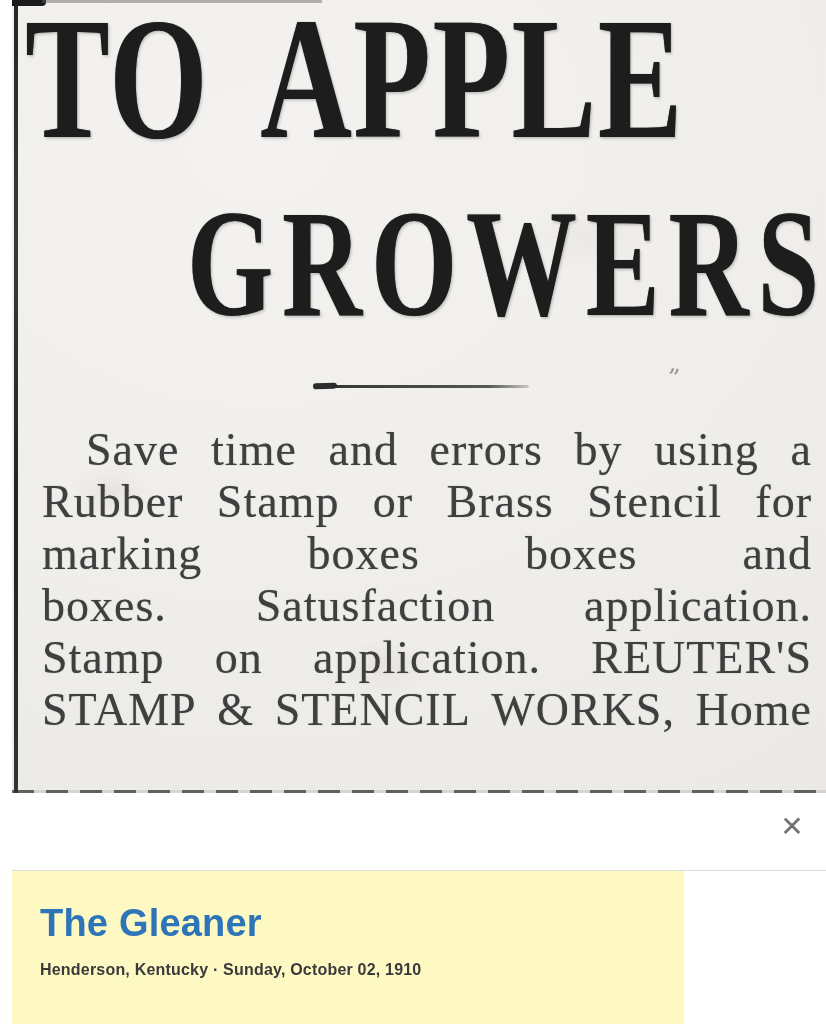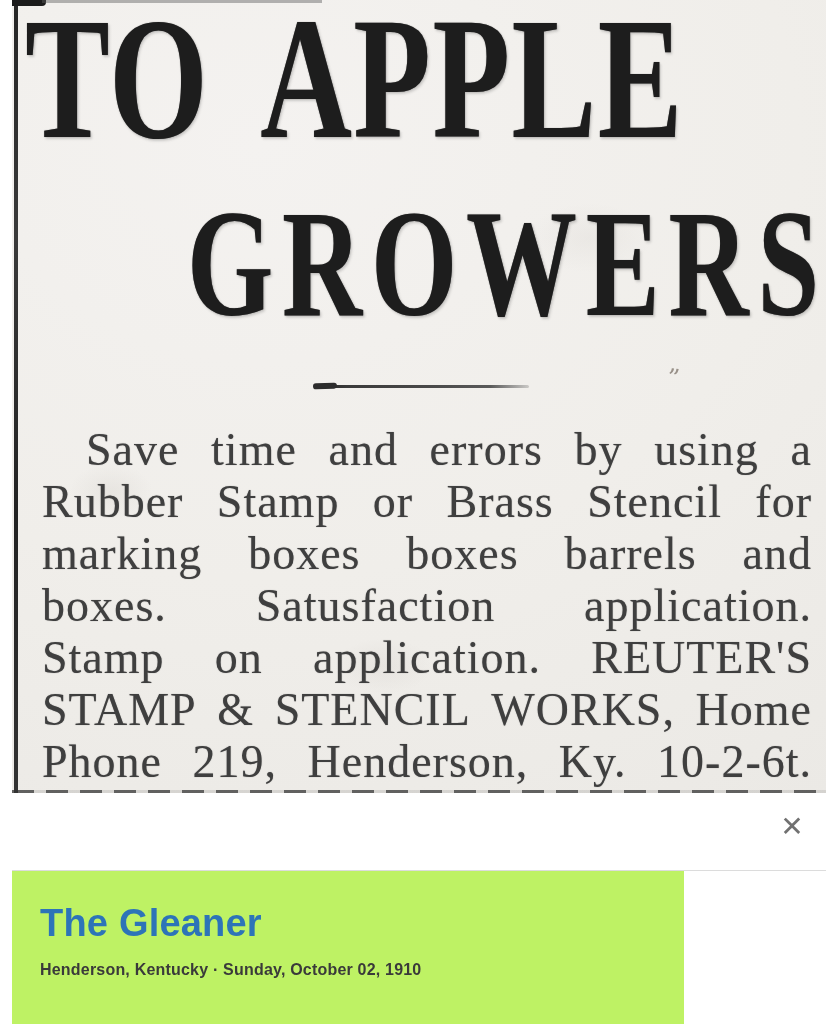--- a/index.html
+++ b/index.html
@@ -95,21 +95,21 @@
   .close-btn {
     position: absolute; top: 15px; right: 27px; width: 38px; height: 38px;
     background: none; border: none; padding: 0; cursor: pointer;
     color: #717171; font-size: 28px; font-weight: bold; line-height: 38px;
     text-align: center; font-family: "DejaVu Sans", sans-serif;
   }
 
   
   .citation {
     position: absolute; top: 871px; left: 0; width: 672px; height: 153px;
-    background: #bef264; padding: 31px 28px 0 28px; box-sizing: border-box;
+    background: #fef9c3; padding: 31px 28px 0 28px; box-sizing: border-box;
   }
   .pub-title {
     display: inline-block; font-size: 38px; font-weight: bold;
     letter-spacing: 0.2px; text-decoration: none; cursor: pointer;
     font-family: "Liberation Sans", sans-serif;
   }
   .pub-date {
     margin-top: 16px; font-size: 16px; font-weight: bold; color: #3a3a3a;
     letter-spacing: 0.2px; font-family: "Liberation Sans", sans-serif;
   }
@@ -147,48 +147,40 @@
           <span>Stamp</span>
           <span>or</span>
           <span>Brass</span>
           <span>Stencil</span>
           <span>for</span>
         </div>
         <div class="ad-line">
           <span>marking</span>
           <span>boxes</span>
           <span>boxes</span>
-          <span>barrels</span>
           <span>and</span>
         </div>
         <div class="ad-line">
           <span>boxes.</span>
           <span>Satusfaction</span>
           <span>application.</span>
         </div>
         <div class="ad-line">
           <span>Stamp</span>
           <span>on</span>
           <span>application.</span>
           <span>REUTER'S</span>
         </div>
         <div class="ad-line">
           <span>STAMP</span>
           <span>&amp;</span>
           <span>STENCIL</span>
           <span>WORKS,</span>
           <span>Home</span>
         </div>
-        <div class="ad-line">
-          <span>Phone</span>
-          <span>219,</span>
-          <span>Henderson,</span>
-          <span>Ky.</span>
-          <span>10-2-6t.</span>
-        </div>
       </div>
 
     <div class="clip-bottom-edge"></div>
   </div>
 
   <div class="toolbar">
     <button class="close-btn" aria-label="Close" style="color: rgb(113, 113, 113);">✕</button>
   </div>
 
   <div class="citation">

